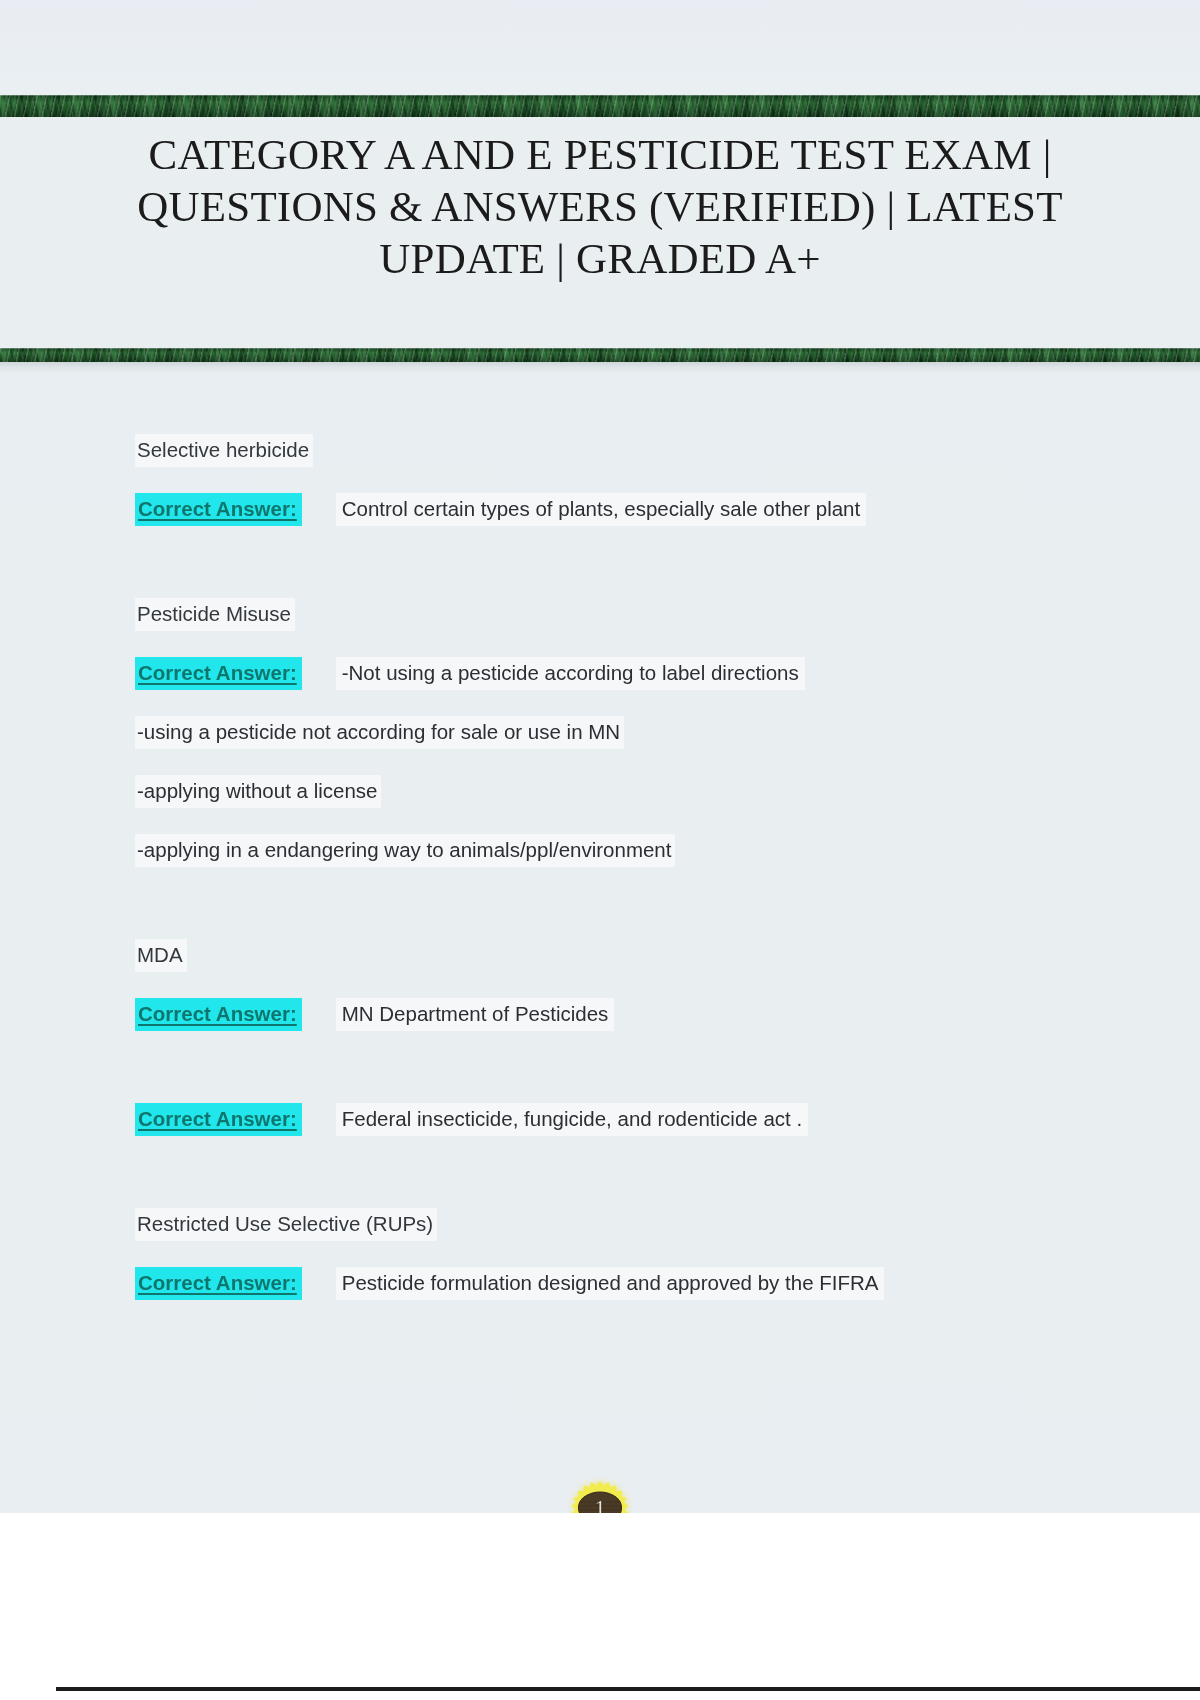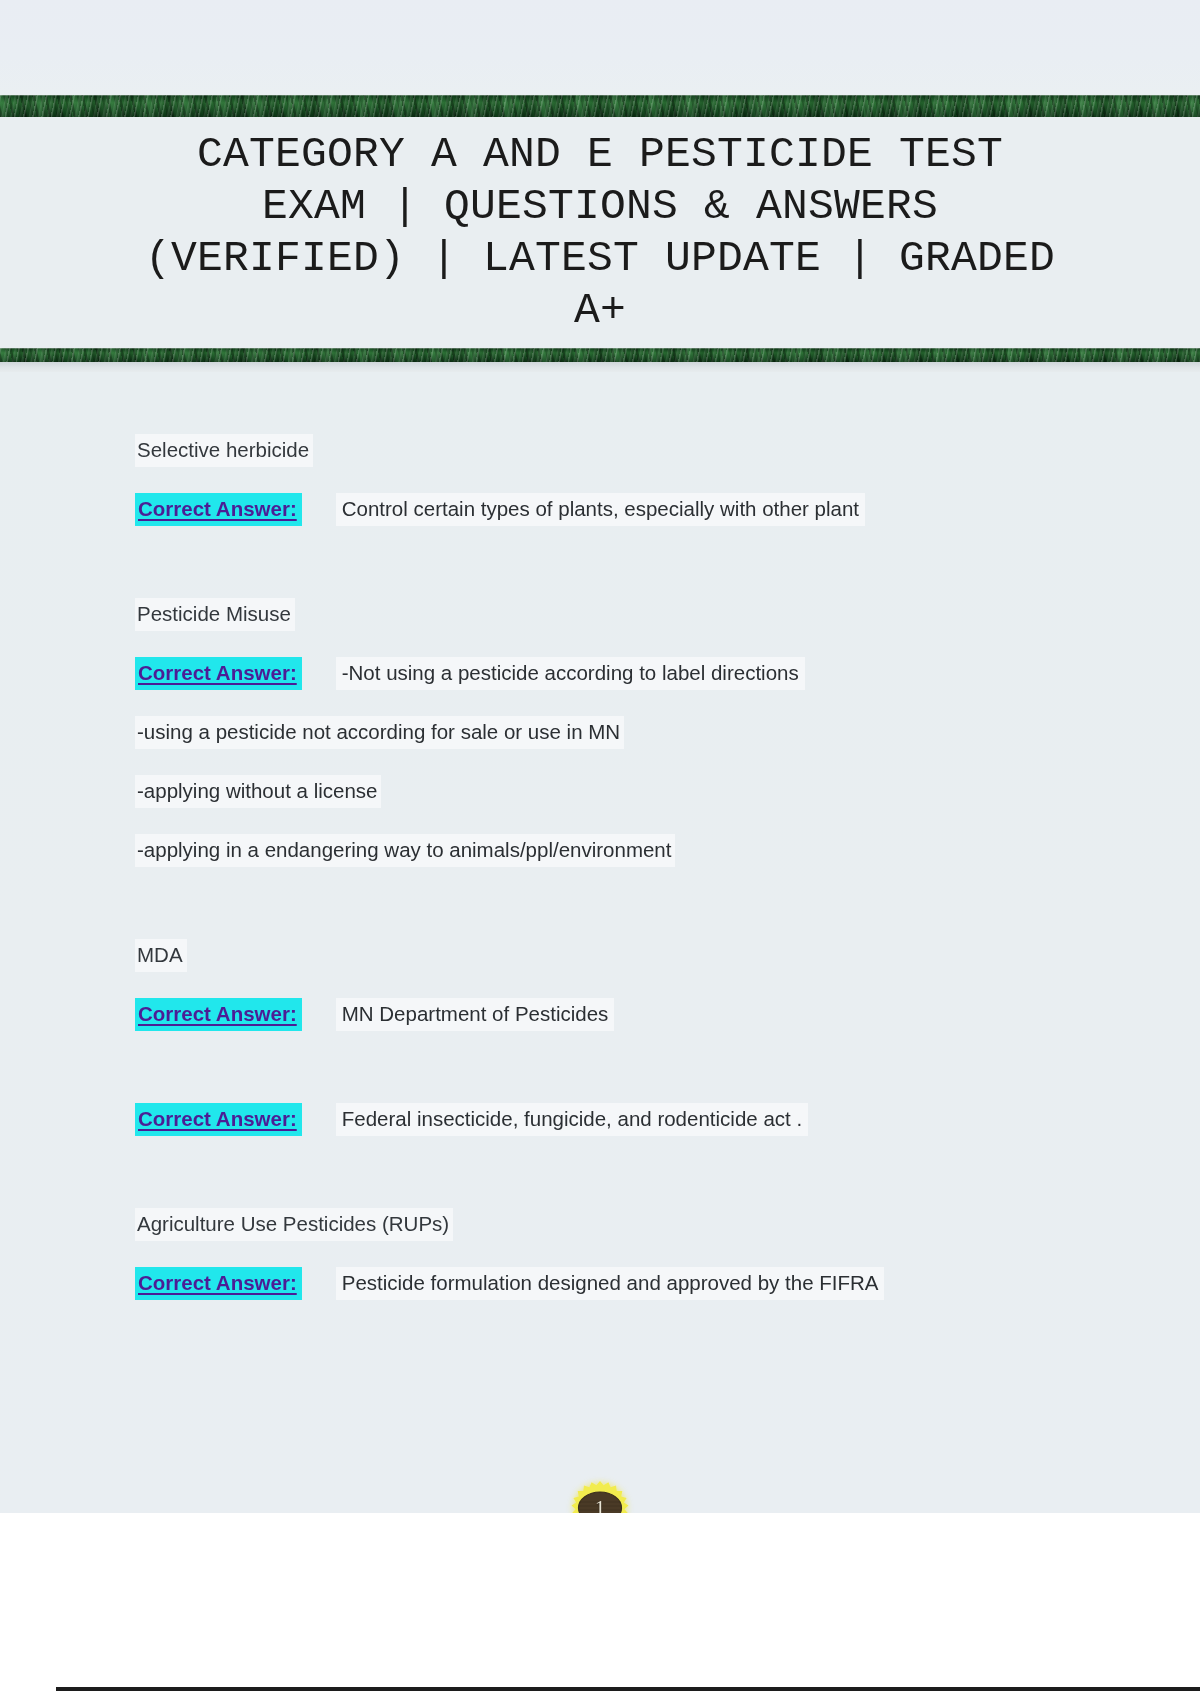--- a/index.html
+++ b/index.html
@@ -69,21 +69,21 @@
     height: 231px;
     background: #e9eef1;
     display: flex;
     align-items: flex-start;
     justify-content: center;
   }
   .doc-title {
     width: 930px;
     margin-top: 12px;
     text-align: center;
-    font-family: Liberation Mono, monospace;
+    font-family: Liberation Serif, serif;
     font-size: 43px;
     line-height: 52px;
     font-weight: 400;
     color: #1b1b1b;
     letter-spacing: 0.2px;
   }
 
   
   .sep-line {
     position: absolute;
@@ -134,21 +134,21 @@
 
   .answer-row {
     display: flex;
     align-items: baseline;
     margin-bottom: 26px;
   }
   .ca-label {
     font-weight: bold;
     font-size: 20.5px;
     line-height: 28px;
-    color: #4c1d95;
+    color: #0f766e;
     background: #21e7ec;
     text-decoration: underline;
     text-underline-offset: 3px;
     padding: 2px 5px 3px 3px;
     white-space: nowrap;
   }
   .ca-value {
     font-size: 20.5px;
     line-height: 28px;
     color: #2b2f33;
@@ -231,21 +231,21 @@
   <div class="content-sheet">
 
     <div class="content-inner">
 
       <div>
         <div class="line term">
           <span class="txt">Selective herbicide</span>
         </div>
         <div class="answer-row ca-gap-wide">
           <span class="ca-label">Correct Answer:</span>
-          <span class="ca-value">Control certain types of plants, especially with other plant</span>
+          <span class="ca-value">Control certain types of plants, especially sale other plant</span>
         </div>
       </div>
 
       <div class="block-gap"></div>
 
       <div>
         <div class="line term">
           <span class="txt">Pesticide Misuse</span>
         </div>
         <div class="answer-row ca-gap-wide">
@@ -281,21 +281,21 @@
         <div class="answer-row ca-gap-wide">
           <span class="ca-label">Correct Answer:</span>
           <span class="ca-value">Federal insecticide, fungicide, and rodenticide act .</span>
         </div>
       </div>
 
       <div class="block-gap"></div>
 
       <div>
         <div class="line term">
-          <span class="txt">Agriculture Use Pesticides (RUPs)</span>
+          <span class="txt">Restricted Use Selective (RUPs)</span>
         </div>
         <div class="answer-row ca-gap-wide">
           <span class="ca-label">Correct Answer:</span>
           <span class="ca-value">Pesticide formulation designed and approved by the FIFRA</span>
         </div>
       </div>
 
     </div>
 
     <div class="badge-wrap">

